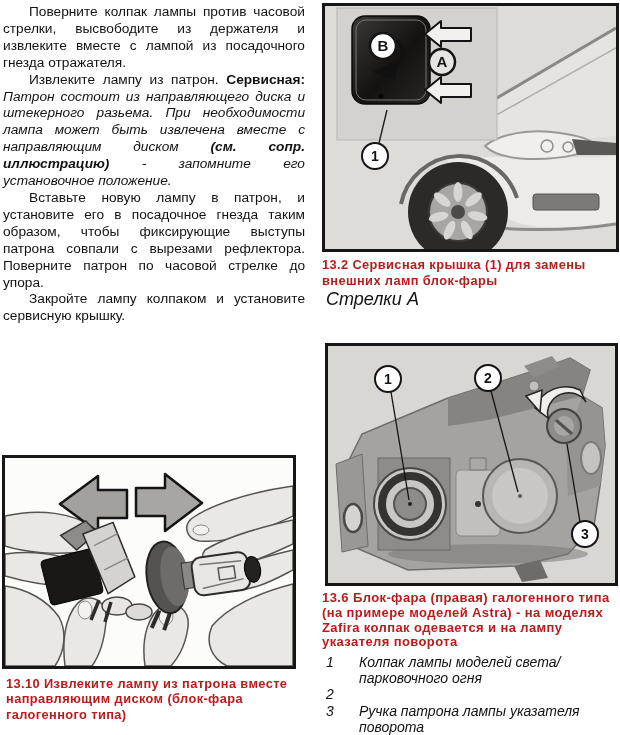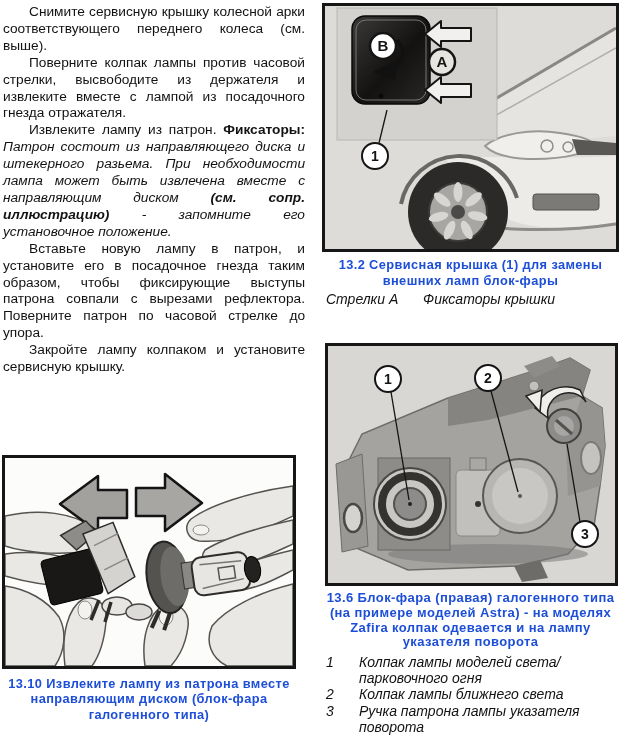--- a/index.html
+++ b/index.html
@@ -22,45 +22,44 @@
   .figure{
     position:absolute;border:3px solid #161616;box-sizing:border-box;
     background:#dad8d5;
   }
   .figure svg{display:block;width:100%;height:100%;}
   #fig1310{left:2px;top:455px;width:294px;height:214px;background:#fcfcfb;}
   #fig132{left:322px;top:3px;width:297px;height:249px;}
   #fig136{left:325px;top:343px;width:293px;height:243px;}
 
   .caption{
-    position:absolute;font-weight:bold;text-align:center;
-    letter-spacing:0.4px;color:#1d4ed8;
+    position:absolute;font-weight:bold;text-align:left;
+    letter-spacing:0.4px;color:#b91c1c;
   }
   #cap1310{left:6px;top:676px;width:286px;font-size:12.8px;line-height:15.4px;}
   #cap132{left:322px;top:257px;width:297px;font-size:12.8px;line-height:16px;}
   #cap136{left:322px;top:591px;width:297px;font-size:13px;line-height:14.8px;}
 
   .legend{position:absolute;font-style:italic;}
-  #legend132{left:326px;top:291px;width:292px;font-size:14px;line-height:16.5px;}
+  #legend132{left:326px;top:291px;width:292px;font-size:18px;line-height:16.5px;}
   #legend136{left:326px;top:654px;width:292px;font-size:14px;line-height:16.2px;}
   .legend .row{display:flex;}
   #legend132 .term{width:97px;flex:none;}
   #legend132 .def{width:178px;}
   #legend136 .num{width:33px;flex:none;}
   #legend136 .def{width:225px;}
 
   .svg-label{font-family:"Liberation Sans",sans-serif;font-weight:bold;}
 </style>
 </head>
 <body>
 
 <div class="instructions">
-  <p><span>Снимите сервисную крышку колесной арки соответствующего переднего колеса (см. выше).</span></p>
   <p><span>Поверните колпак лампы против часовой стрелки, высвободите из держателя и извлеките вместе с лампой из посадочного гнезда отражателя.</span></p>
-  <p><span>Извлеките лампу из патрон. </span><span class="b">Фиксаторы:</span><span class="i"> Патрон состоит из направляющего диска и штекерного разьема. При необходимости лампа может быть извлечена вместе с направляющим диском </span><span class="bi">(см. сопр. иллюстрацию)</span><span class="i"> - запомните его установочное положение.</span></p>
+  <p><span>Извлеките лампу из патрон. </span><span class="b">Сервисная:</span><span class="i"> Патрон состоит из направляющего диска и штекерного разьема. При необходимости лампа может быть извлечена вместе с направляющим диском </span><span class="bi">(см. сопр. иллюстрацию)</span><span class="i"> - запомните его установочное положение.</span></p>
   <p><span>Вставьте новую лампу в патрон, и установите его в посадочное гнезда таким образом, чтобы фиксирующие выступы патрона совпали с вырезами рефлектора. Поверните патрон по часовой стрелке до упора.</span></p>
   <p><span>Закройте лампу колпаком и установите сервисную крышку.</span></p>
 </div>
 
 <div class="figure" id="fig132">
   <svg viewBox="0 0 291 243">
     <defs>
       <linearGradient id="gcov" x1="0" y1="0" x2="1" y2="1">
         <stop offset="0" stop-color="#3c3a38"></stop>
           <stop offset="0.55" stop-color="#141210"></stop>
@@ -122,21 +121,20 @@
       <text class="svg-label" x="50" y="155" font-size="14" text-anchor="middle" fill="#141414">1</text>
     </g>
   </svg>
 </div>
 
 <div class="caption" id="cap132">13.2 Сервисная крышка (1) для замены внешних ламп блок-фары</div>
 
 <div class="legend" id="legend132">
   <div class="row">
     <span class="term">Стрелки А</span>
-    <span class="def">Фиксаторы крышки</span>
   </div>
 </div>
 
 <div class="figure" id="fig136">
   <svg viewBox="0 0 287 237">
     <rect width="287" height="237" fill="#d9d7d4"></rect>
     <g>
       <path d="M12,132 L34,88 L120,52 L215,22 L242,12 L262,24 L254,50 L274,62 L277,100 L272,140 L266,180 L240,208 L190,220 L80,224 L28,202 L14,172 Z" fill="#a5a3a0" stroke="#6e6c69" stroke-width="1.5"></path>
       <path d="M120,52 L215,22 L242,12 L262,24 L254,50 L160,74 L120,80 Z" fill="#868481"></path>
       <path d="M254,50 L274,62 L277,100 L272,140 L240,150 L238,96 Z" fill="#969491"></path>
@@ -190,21 +188,20 @@
 
 <div class="caption" id="cap136">13.6 Блок-фара (правая) галогенного типа (на примере моделей Astra) - на моделях Zafira колпак одевается и на лампу указателя поворота</div>
 
 <div class="legend" id="legend136">
   <div class="row">
     <span class="num">1</span>
     <span class="def">Колпак лампы моделей света/ парковочного огня</span>
   </div>
   <div class="row">
     <span class="num">2</span>
-    <span class="def">Колпак лампы ближнего света</span>
   </div>
   <div class="row">
     <span class="num">3</span>
     <span class="def">Ручка патрона лампы указателя поворота</span>
   </div>
 </div>
 
 <div class="figure" id="fig1310">
   <svg viewBox="0 0 288 208">
     <rect width="288" height="208" fill="#fcfcfb"></rect>

